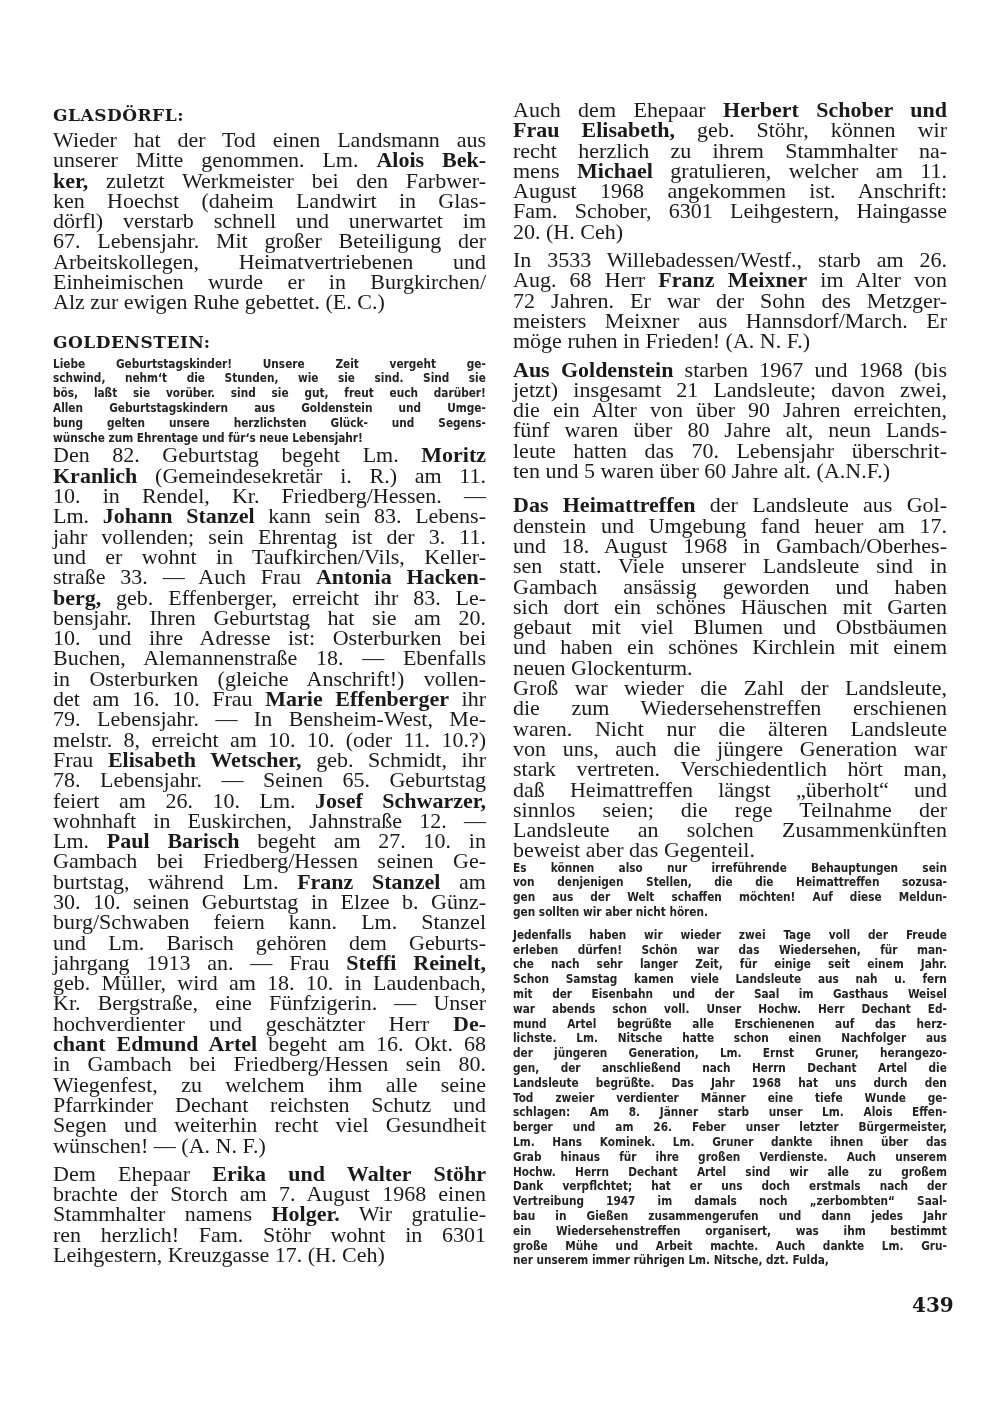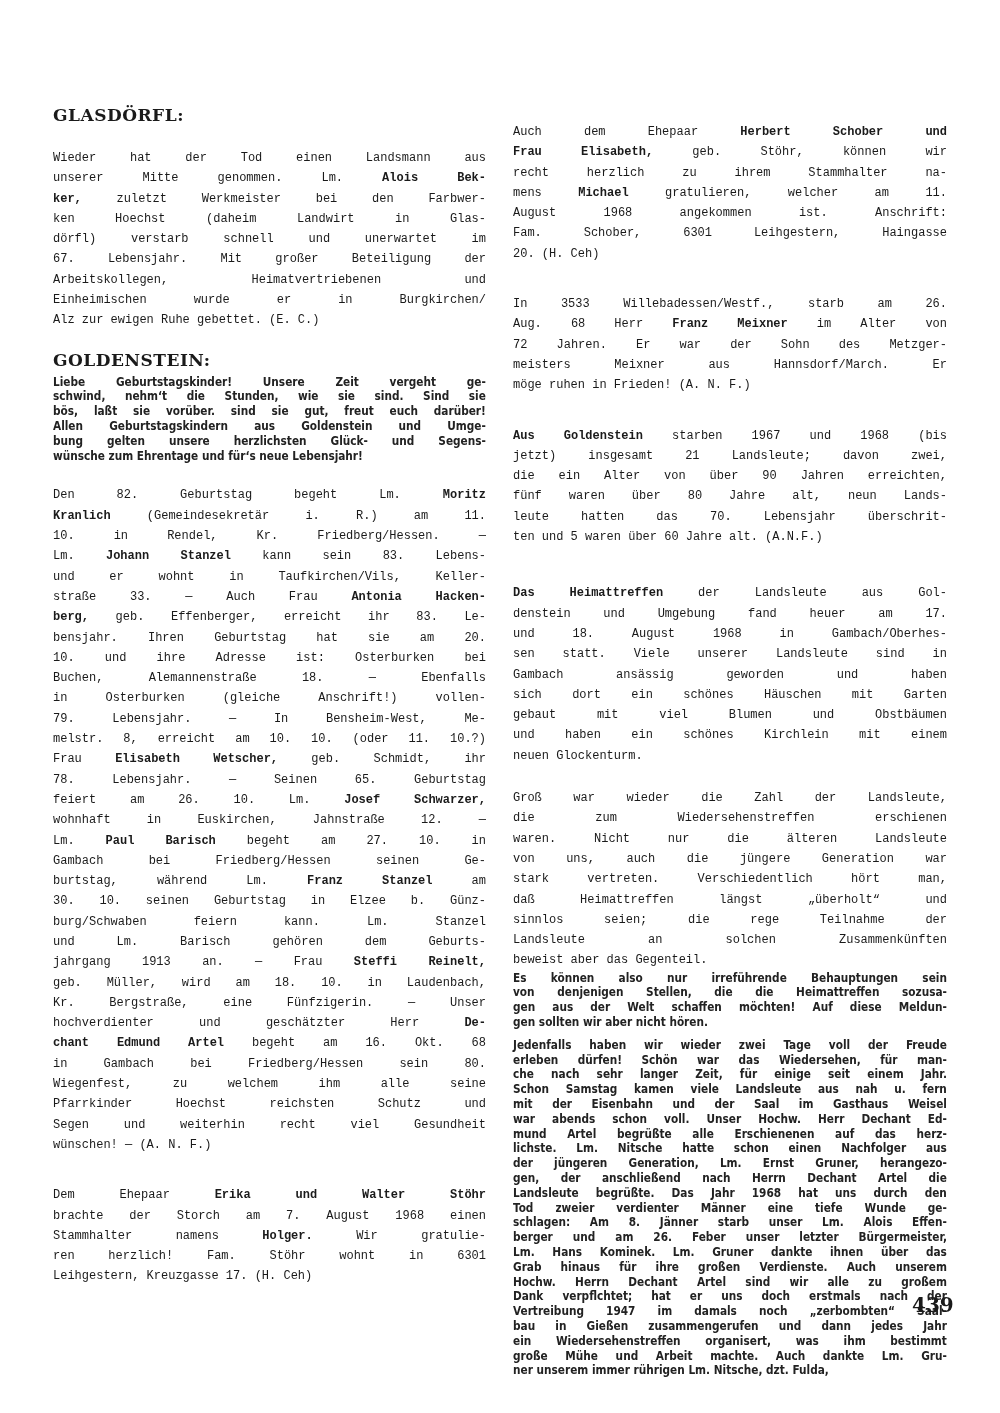--- a/index.html
+++ b/index.html
@@ -2,21 +2,21 @@
 <html><head>
 <meta charset="utf-8">
 <style>
   html, body { margin:0; padding:0; background:#ffffff; }
   body { width:1000px; height:1413px; position:relative; overflow:hidden; color:#1a1a1a; }
   .page { position:absolute; left:0; top:0; width:1000px; height:1330px; }
   .col { position:absolute; top:100px; }
   .col-left { left:53px; width:433px; }
   .col-right { left:513px; width:434px; }
   .heading { font-family:"DejaVu Serif", serif; font-weight:bold; font-size:17px; letter-spacing:0.5px; line-height:22px; margin:4px 0 4px 0; }
-  .p { font-family:Liberation Mono, monospace; font-size:12px; line-height:20.3px;margin-top:22px; }
+  .p { font-family:Liberation Serif, serif; font-size:22px; line-height:20.3px; }
   .p .ln { display:block; text-align:justify; text-align-last:justify; white-space:nowrap; }
   .p .ln.last { text-align-last:left; }
   .sm { font-family:"DejaVu Sans Condensed","DejaVu Sans", sans-serif; font-size:12.6px; line-height:14.8px; font-weight:bold; color:#222; transform:scaleX(0.93); transform-origin:left top; width:107.5%; }
   .sm .ln { display:block; text-align:justify; text-align-last:justify; white-space:nowrap; }
   .sm .ln.last { text-align-last:left; }
   b { font-weight:bold; }
   .gap { height:8px; }
   .gap-l { height:14px; }
   .pagenum { position:absolute; left:912px; top:1293px; font-family:"DejaVu Serif", serif; font-weight:bold; font-size:20px; }
 </style>
@@ -47,47 +47,49 @@
         <span class="ln">bös, laßt sie vorüber. sind sie gut, freut euch darüber!</span>
         <span class="ln">Allen Geburtstagskindern aus Goldenstein und Umge-</span>
         <span class="ln">bung gelten unsere herzlichsten Glück- und Segens-</span>
         <span class="ln last">wünsche zum Ehrentage und für‘s neue Lebensjahr!</span>
       </div>
     <div class="p">
         <span class="ln">Den 82. Geburtstag begeht Lm. <b>Moritz</b></span>
         <span class="ln"><b>Kranlich</b> (Gemeindesekretär i. R.) am 11.</span>
         <span class="ln">10. in Rendel, Kr. Friedberg/Hessen. —</span>
         <span class="ln">Lm. <b>Johann Stanzel</b> kann sein 83. Lebens-</span>
+        <span class="ln">jahr vollenden; sein Ehrentag ist der 3. 11.</span>
         <span class="ln">und er wohnt in Taufkirchen/Vils, Keller-</span>
         <span class="ln">straße 33. — Auch Frau <b>Antonia Hacken-</b></span>
         <span class="ln"><b>berg,</b> geb. Effenberger, erreicht ihr 83. Le-</span>
         <span class="ln">bensjahr. Ihren Geburtstag hat sie am 20.</span>
         <span class="ln">10. und ihre Adresse ist: Osterburken bei</span>
         <span class="ln">Buchen, Alemannenstraße 18. — Ebenfalls</span>
         <span class="ln">in Osterburken (gleiche Anschrift!) vollen-</span>
+        <span class="ln">det am 16. 10. Frau <b>Marie Effenberger</b> ihr</span>
         <span class="ln">79. Lebensjahr. — In Bensheim-West, Me-</span>
         <span class="ln">melstr. 8, erreicht am 10. 10. (oder 11. 10.?)</span>
         <span class="ln">Frau <b>Elisabeth Wetscher,</b> geb. Schmidt, ihr</span>
         <span class="ln">78. Lebensjahr. — Seinen 65. Geburtstag</span>
         <span class="ln">feiert am 26. 10. Lm. <b>Josef Schwarzer,</b></span>
         <span class="ln">wohnhaft in Euskirchen, Jahnstraße 12. —</span>
         <span class="ln">Lm. <b>Paul Barisch</b> begeht am 27. 10. in</span>
         <span class="ln">Gambach bei Friedberg/Hessen seinen Ge-</span>
         <span class="ln">burtstag, während Lm. <b>Franz Stanzel</b> am</span>
         <span class="ln">30. 10. seinen Geburtstag in Elzee b. Günz-</span>
         <span class="ln">burg/Schwaben feiern kann. Lm. Stanzel</span>
         <span class="ln">und Lm. Barisch gehören dem Geburts-</span>
         <span class="ln">jahrgang 1913 an. — Frau <b>Steffi Reinelt,</b></span>
         <span class="ln">geb. Müller, wird am 18. 10. in Laudenbach,</span>
         <span class="ln">Kr. Bergstraße, eine Fünfzigerin. — Unser</span>
         <span class="ln">hochverdienter und geschätzter Herr <b>De-</b></span>
         <span class="ln"><b>chant Edmund Artel</b> begeht am 16. Okt. 68</span>
         <span class="ln">in Gambach bei Friedberg/Hessen sein 80.</span>
         <span class="ln">Wiegenfest, zu welchem ihm alle seine</span>
-        <span class="ln">Pfarrkinder Hoechst reichsten Schutz und</span>
+        <span class="ln">Pfarrkinder Dechant reichsten Schutz und</span>
         <span class="ln">Segen und weiterhin recht viel Gesundheit</span>
         <span class="ln last">wünschen! — (A. N. F.)</span>
       </div>
     <div class="gap"></div>
     <div class="p">
         <span class="ln">Dem Ehepaar <b>Erika und Walter Stöhr</b></span>
         <span class="ln">brachte der Storch am 7. August 1968 einen</span>
         <span class="ln">Stammhalter namens <b>Holger.</b> Wir gratulie-</span>
         <span class="ln">ren herzlich! Fam. Stöhr wohnt in 6301</span>
         <span class="ln last">Leihgestern, Kreuzgasse 17. (H. Ceh)</span>

